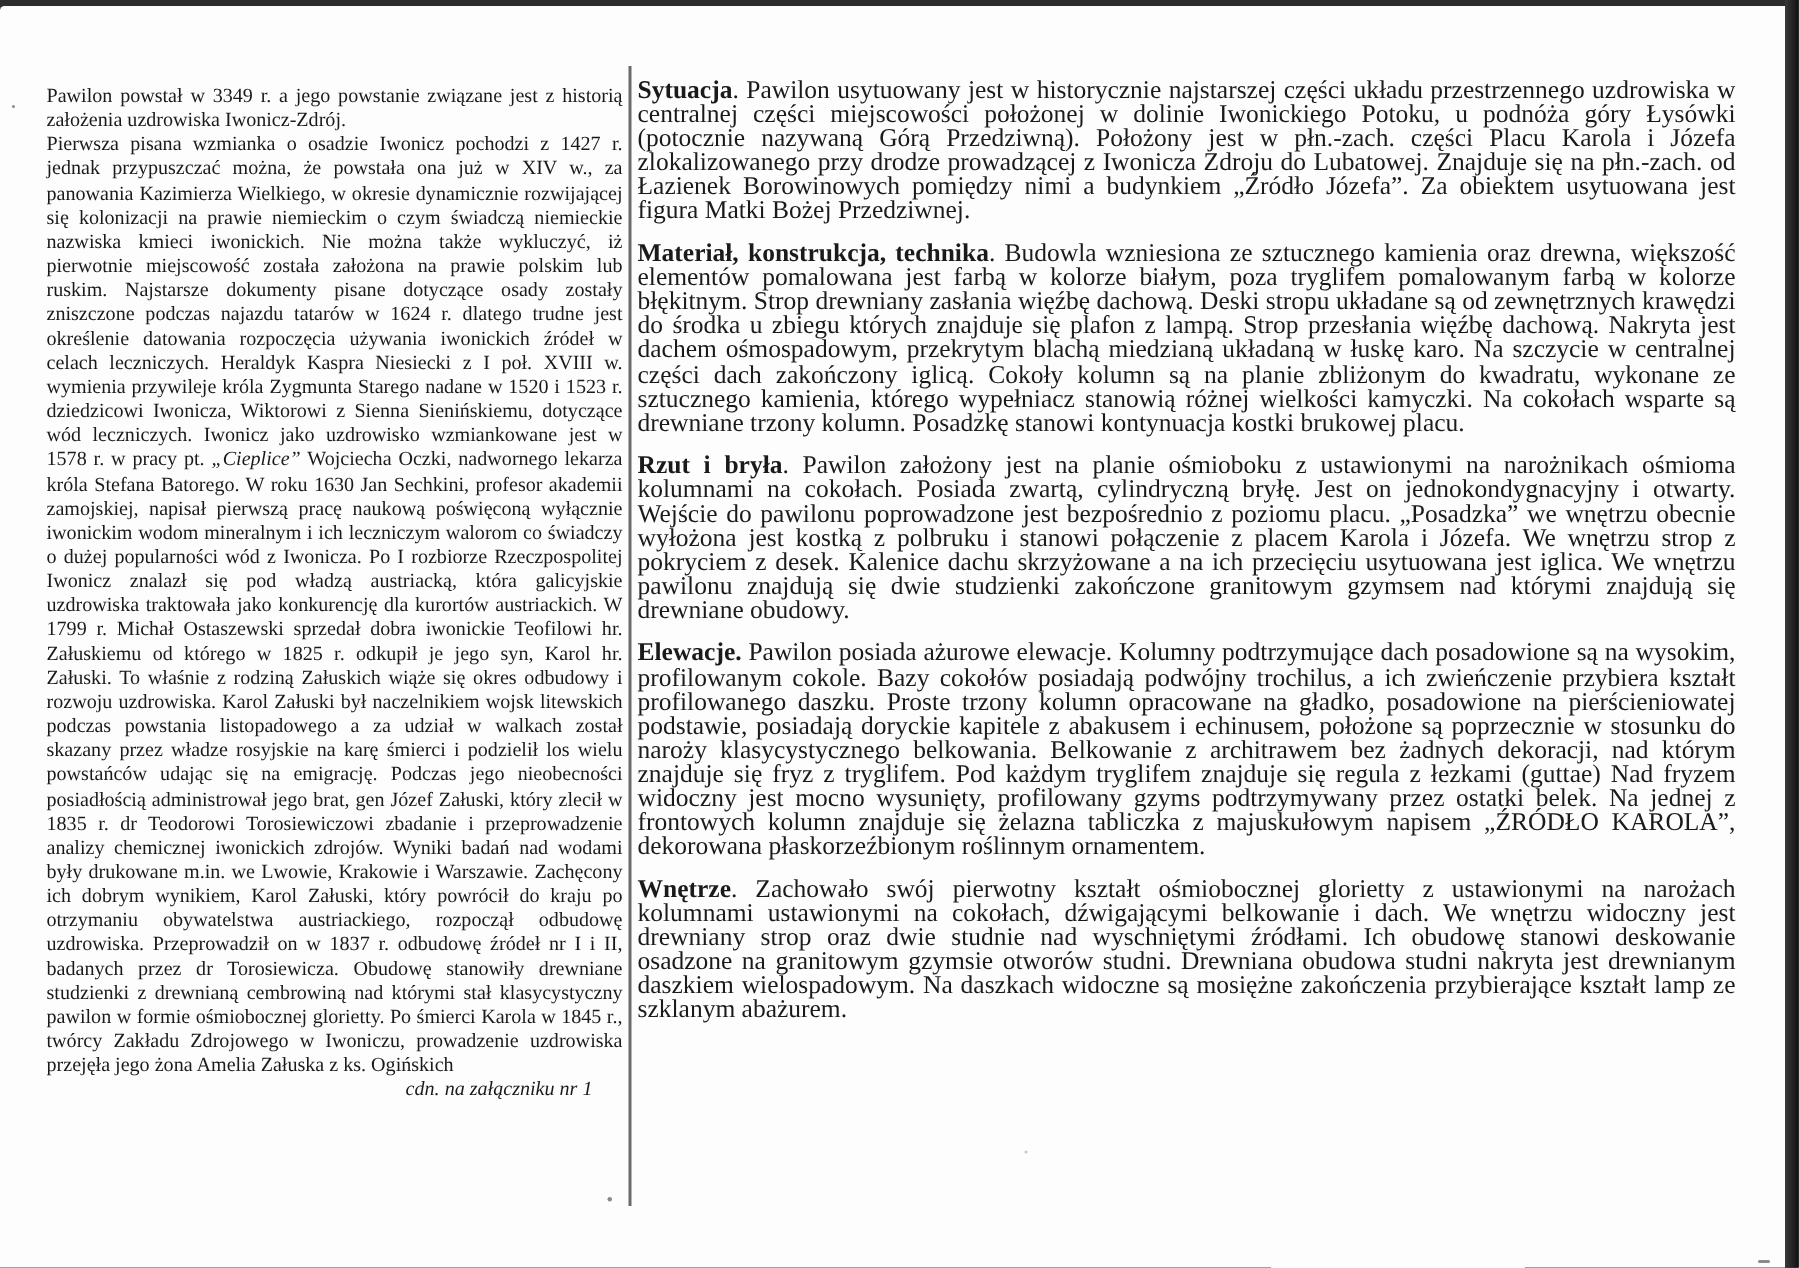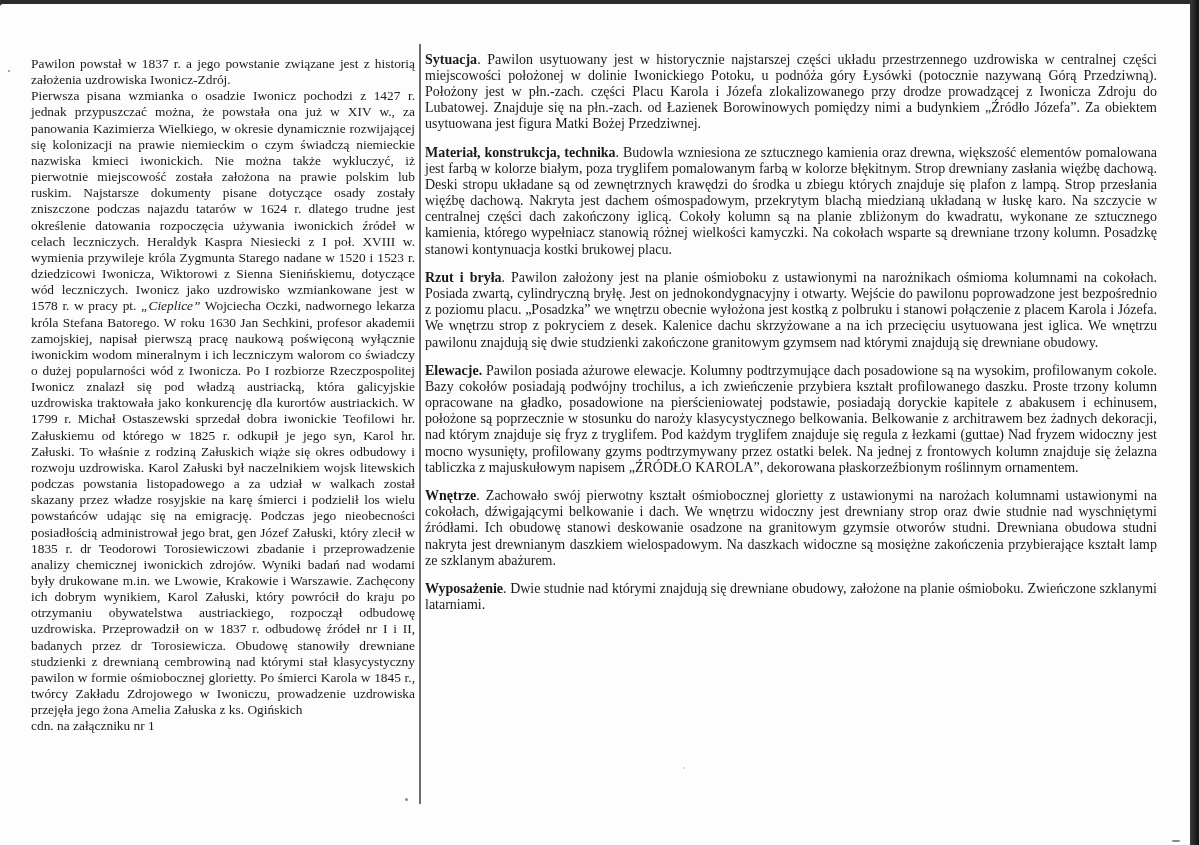--- a/index.html
+++ b/index.html
@@ -44,63 +44,64 @@
       position: absolute;
       left: 419px; top: 40px;
       width: 1.5px; height: 760px;
       background: #6b6b6b;
     }
     .col-right {
       position: absolute;
       left: 425px; top: 48px;
       width: 732px;
       font-family: "Liberation Serif", serif;
-      font-size: 14px;
+      font-size: 17px;
       line-height: 16.1px;
       color: #1a1a1a;
       text-align: justify;
     }
     .section { margin: 0 0 12.5px 0; }
     .section b { font-weight: bold; }
     .u { }
     .cont {
+      text-align: right;
+      font-style: italic;
       padding-right: 20px;
     }
     .speck {
       position: absolute;
       background: #8a8a8a;
       border-radius: 50%;
     }
   </style>
 </head>
 <body>
 
 <div class="scan">
   <div class="page">
 
     <div class="col-left">
-      <p>Pawilon powstał w 1837 r. a jego powstanie związane jest z historią założenia uzdrowiska Iwonicz-Zdrój.</p>
+      <p>Pawilon powstał w 3349 r. a jego powstanie związane jest z historią założenia uzdrowiska Iwonicz-Zdrój.</p>
       <p><span>Pierwsza pisana wzmianka o osadzie Iwonicz pochodzi z 1427 r. jednak przypuszczać można, że powstała ona już w XIV w., za panowania Kazimierza Wielkiego, w okresie dynamicznie rozwijającej się kolonizacji na prawie niemieckim o czym świadczą niemieckie nazwiska kmieci iwonickich. Nie można także wykluczyć, iż pierwotnie miejscowość została założona na prawie polskim lub ruskim. Najstarsze dokumenty pisane dotyczące osady zostały zniszczone podczas najazdu tatarów w 1624 r. dlatego trudne jest określenie datowania rozpoczęcia używania iwonickich źródeł w celach leczniczych. Heraldyk Kaspra Niesiecki z I poł. XVIII w. wymienia przywileje króla Zygmunta Starego nadane w 1520 i 1523 r. dziedzicowi Iwonicza, Wiktorowi z Sienna Sienińskiemu, dotyczące wód leczniczych. Iwonicz jako uzdrowisko wzmiankowane jest w 1578 r. w pracy pt. </span><i>„Cieplice”</i><span> Wojciecha Oczki, nadwornego lekarza króla Stefana Batorego. W roku 1630 Jan Sechkini, profesor akademii zamojskiej, napisał pierwszą pracę naukową poświęconą wyłącznie iwonickim wodom mineralnym i ich leczniczym walorom co świadczy o dużej popularności wód z Iwonicza. Po I rozbiorze Rzeczpospolitej Iwonicz znalazł się pod władzą austriacką, która galicyjskie uzdrowiska traktowała jako konkurencję dla kurortów austriackich. W 1799 r. Michał Ostaszewski sprzedał dobra iwonickie Teofilowi hr. Załuskiemu od którego w 1825 r. odkupił je jego syn, Karol hr. Załuski. To właśnie z rodziną Załuskich wiąże się okres odbudowy i rozwoju uzdrowiska. Karol Załuski był naczelnikiem wojsk litewskich podczas powstania listopadowego a za udział w walkach został skazany przez władze rosyjskie na karę śmierci i podzielił los wielu powstańców udając się na emigrację. Podczas jego nieobecności posiadłością administrował jego brat, gen Józef Załuski, który zlecił w 1835 r. dr Teodorowi Torosiewiczowi zbadanie i przeprowadzenie analizy chemicznej iwonickich zdrojów. Wyniki badań nad wodami były drukowane m.in. we Lwowie, Krakowie i Warszawie. Zachęcony ich dobrym wynikiem, Karol Załuski, który powrócił do kraju po otrzymaniu obywatelstwa austriackiego, rozpoczął odbudowę uzdrowiska. Przeprowadził on w 1837 r. odbudowę źródeł nr I i II, badanych przez dr Torosiewicza. Obudowę stanowiły drewniane studzienki z drewnianą cembrowiną nad którymi stał klasycystyczny pawilon w formie ośmiobocznej glorietty. Po śmierci Karola w 1845 r., twórcy Zakładu Zdrojowego w Iwoniczu, prowadzenie uzdrowiska przejęła jego żona Amelia Załuska z ks. Ogińskich</span></p>
       <p class="cont">cdn. na załączniku nr 1</p>
     </div>
 
     <div class="divider"></div>
 
     <div class="col-right">
       <p class="section"><b>Sytuacja</b><span>. Pawilon usytuowany jest w historycznie najstarszej części układu przestrzennego uzdrowiska w centralnej części miejscowości położonej w dolinie Iwonickiego Potoku, u podnóża góry Łysówki (potocznie nazywaną Górą Przedziwną). Położony jest w płn.-zach. części Placu Karola i Józefa zlokalizowanego przy drodze prowadzącej z Iwonicza Zdroju do Lubatowej. Znajduje się na płn.-zach. od Łazienek Borowinowych pomiędzy nimi a budynkiem „Źródło Józefa”. Za obiektem usytuowana jest figura Matki Bożej Przedziwnej.</span></p>
 
       <p class="section"><b>Materiał, konstrukcja, technika</b><span>. </span><span class="u">Budowla</span><span> wzniesiona ze sztucznego kamienia oraz drewna, większość elementów pomalowana jest farbą w kolorze białym, poza tryglifem pomalowanym farbą w kolorze błękitnym. </span><span class="u">Strop</span><span> drewniany zasłania więźbę dachową. Deski stropu układane są od zewnętrznych krawędzi do środka u zbiegu których znajduje się plafon z lampą. Strop przesłania więźbę dachową. Nakryta jest </span><span class="u">dachem</span><span> ośmospadowym, przekrytym blachą miedzianą układaną w łuskę karo. Na szczycie w centralnej części dach zakończony iglicą. </span><span class="u">Cokoły</span><span> kolumn są na planie zbliżonym do kwadratu, wykonane ze sztucznego kamienia, którego wypełniacz stanowią różnej wielkości kamyczki. Na cokołach wsparte są drewniane trzony kolumn.</span><span class="u"> Posadzkę </span><span>stanowi kontynuacja kostki brukowej placu.</span></p>
 
       <p class="section"><b>Rzut i bryła</b><span>. Pawilon założony jest na planie ośmioboku z ustawionymi na narożnikach ośmioma kolumnami na cokołach. Posiada zwartą, cylindryczną bryłę. Jest on jednokondygnacyjny i otwarty. Wejście do pawilonu poprowadzone jest bezpośrednio z poziomu placu. „Posadzka” we wnętrzu obecnie wyłożona jest kostką z polbruku i stanowi połączenie z placem Karola i Józefa. We wnętrzu strop z pokryciem z desek. Kalenice dachu skrzyżowane a na ich przecięciu usytuowana jest iglica. We wnętrzu pawilonu znajdują się dwie studzienki zakończone granitowym gzymsem nad którymi znajdują się drewniane obudowy.</span></p>
 
       <p class="section"><b>Elewacje.</b><span> Pawilon posiada ażurowe elewacje. Kolumny podtrzymujące dach posadowione są na wysokim, profilowanym cokole. Bazy cokołów posiadają podwójny trochilus, a ich zwieńczenie przybiera kształt profilowanego daszku. Proste trzony kolumn opracowane na gładko, posadowione na pierścieniowatej podstawie, posiadają doryckie kapitele z abakusem i echinusem, położone są poprzecznie w stosunku do naroży klasycystycznego belkowania. Belkowanie z architrawem bez żadnych dekoracji, nad którym znajduje się fryz z tryglifem. Pod każdym tryglifem znajduje się regula z łezkami (guttae) Nad fryzem widoczny jest mocno wysunięty, profilowany gzyms podtrzymywany przez ostatki belek. Na jednej z frontowych kolumn znajduje się żelazna tabliczka z majuskułowym napisem „ŹRÓDŁO KAROLA”, dekorowana płaskorzeźbionym roślinnym ornamentem.</span></p>
 
       <p class="section"><b>Wnętrze</b><span>. Zachowało swój pierwotny kształt ośmiobocznej glorietty z ustawionymi na narożach kolumnami ustawionymi na cokołach, dźwigającymi belkowanie i dach. We wnętrzu widoczny jest drewniany strop oraz dwie studnie nad wyschniętymi źródłami. Ich obudowę stanowi deskowanie osadzone na granitowym gzymsie otworów studni. Drewniana obudowa studni nakryta jest drewnianym daszkiem wielospadowym. Na daszkach widoczne są mosiężne zakończenia przybierające kształt lamp ze szklanym abażurem.</span></p>
 
-      <p class="section"><b>Wyposażenie</b><span>. Dwie studnie nad którymi znajdują się drewniane obudowy, założone na planie ośmioboku. Zwieńczone szklanymi latarniami.</span></p>
     </div>
 
     <div class="speck" style="left:405px;top:794px;width:3px;height:3px;"></div>
     <div class="speck" style="left:8px;top:66px;width:2px;height:2px;"></div>
     <div class="speck" style="left:683px;top:763px;width:2px;height:2px;background:#c8c8c8;"></div>
     <div class="speck" style="left:1172px;top:836px;width:8px;height:2px;border-radius:1px;"></div>
   </div>
   <div class="edge-right"></div>
 </div>
 

